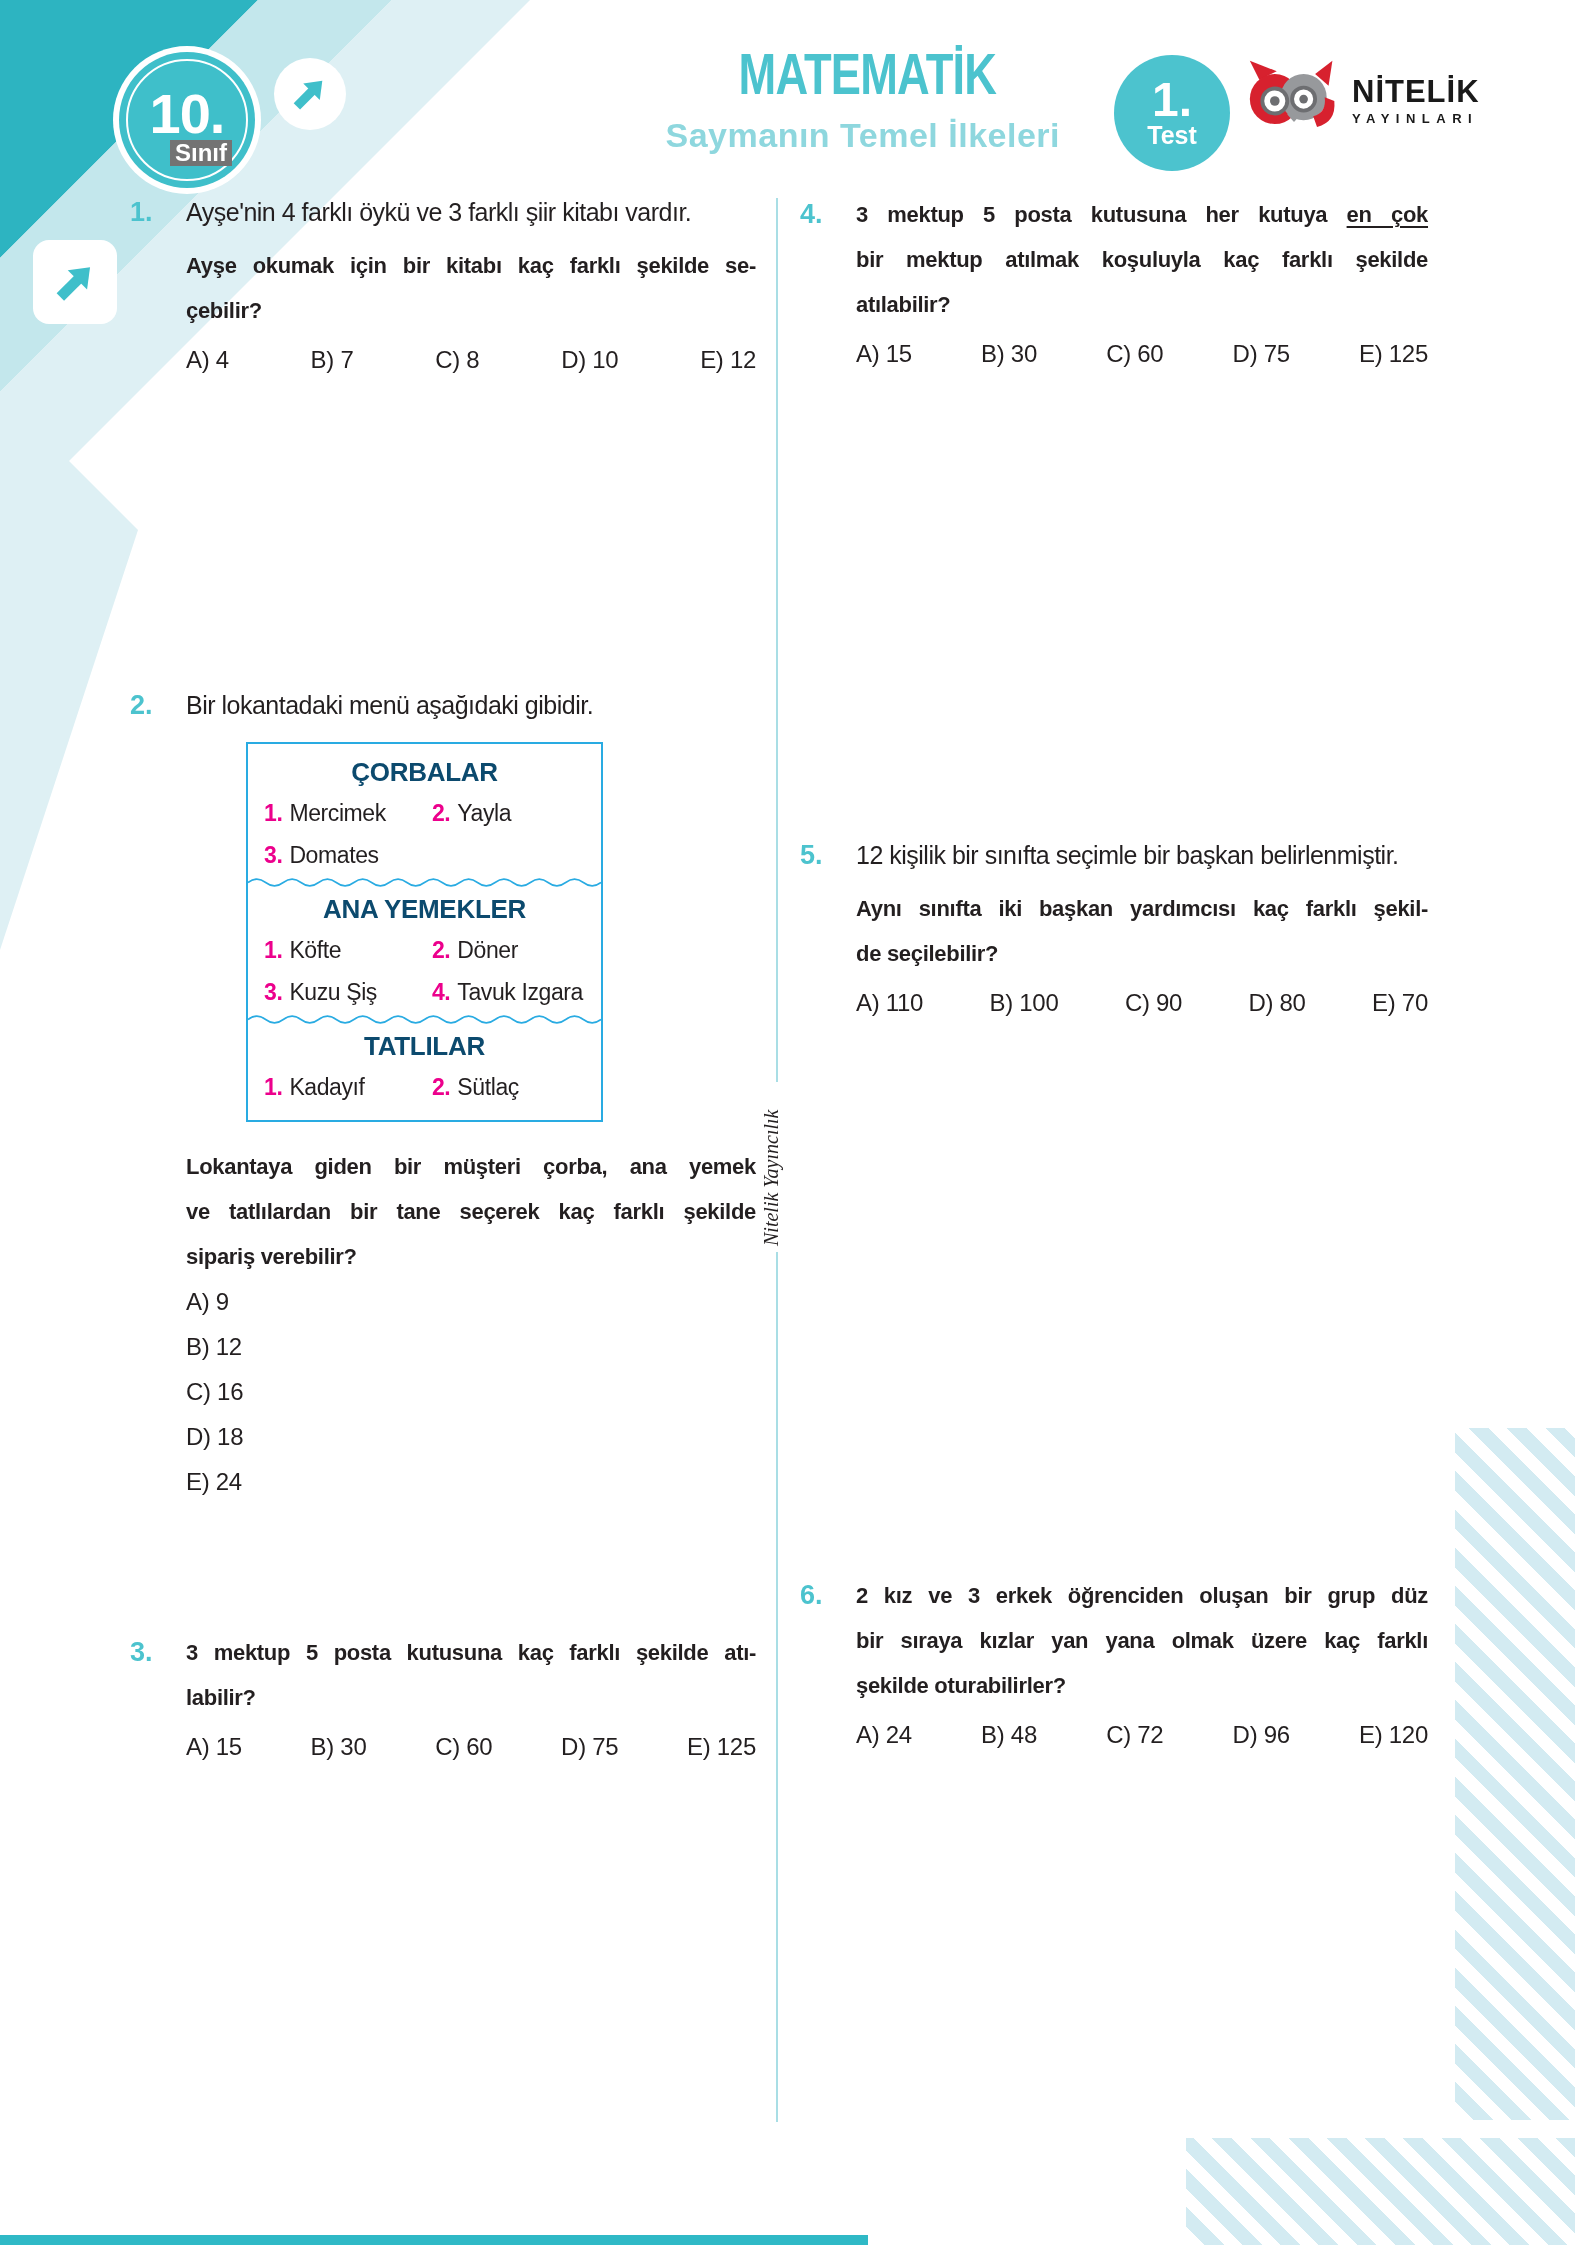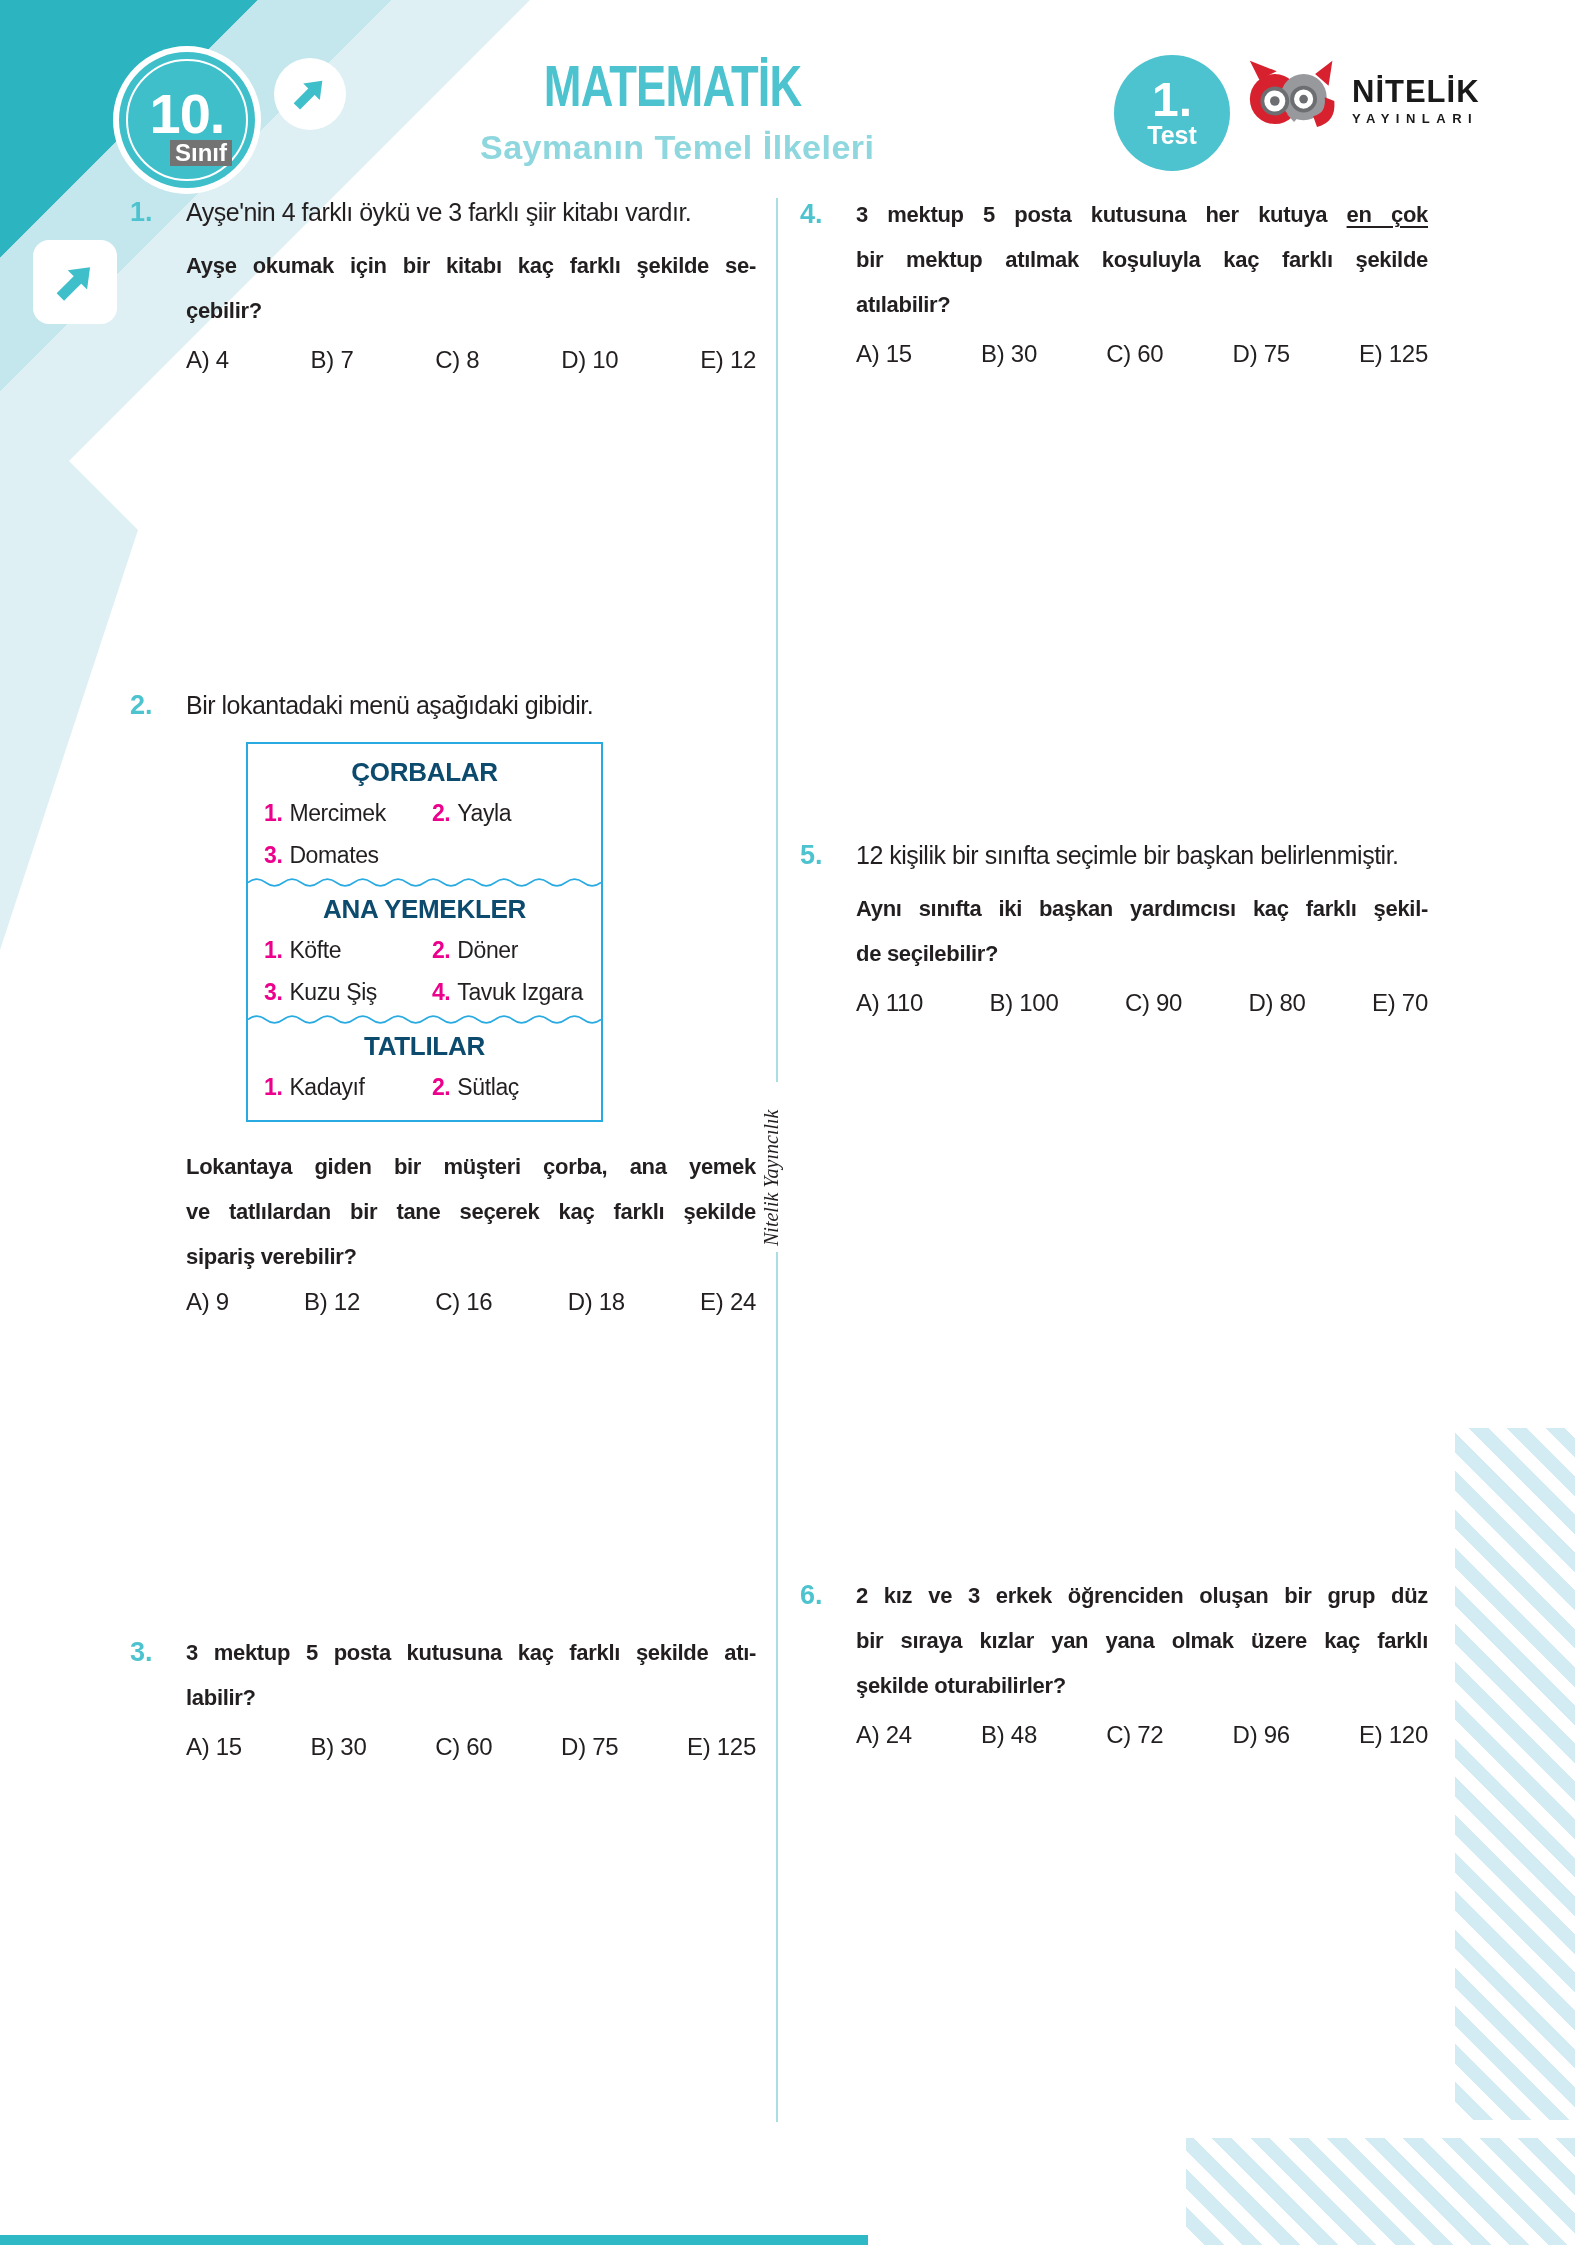--- a/index.html
+++ b/index.html
@@ -20,21 +20,21 @@
   .arrow-chip svg { width:60%; height:60%; }
 
   
   .grade-badge { position:absolute; left:119px; top:52px; width:136px; height:136px; border-radius:50%;
     background:#3fbfca; box-shadow:0 0 0 6px #ffffff; display:flex; flex-direction:column; align-items:center; justify-content:center; }
   .grade-badge::before { content:""; position:absolute; inset:7px; border:2.5px solid #ffffff; border-radius:50%; }
   .grade-num { font-size:56px; font-weight:bold; color:#ffffff; line-height:52px; margin-top:14px; letter-spacing:-1px; }
   .grade-label { position:relative; z-index:2; font-size:24px; font-weight:bold; color:#ffffff; background:#737373; padding:0 5px; line-height:26px;margin-left:28px; }
 
   
-  .header-title { position:absolute; left:480px; top:56px; width:580px; text-align:left; }
+  .header-title { position:absolute; left:480px; top:44px; width:580px; text-align:right; }
   .main-title { font-size:58px; font-weight:bold; color:#4cc3ce; letter-spacing:-1px; transform:scaleX(0.78); transform-origin:center; line-height:60px; }
   .sub-title { font-size:34px; font-weight:bold; color:#8ed7de; margin-top:12px; letter-spacing:0.5px; }
 
   
   .test-badge { position:absolute; left:1114px; top:55px; width:116px; height:116px; border-radius:50%;
     background:#4cc3ce; display:flex; flex-direction:column; align-items:center; justify-content:center; }
   .test-num { font-size:48px; font-weight:bold; color:#ffffff; line-height:44px; }
   .test-label { font-size:25px; font-weight:bold; color:#ffffff; line-height:27px; }
 
   .publisher { position:absolute; left:1246px; top:58px; display:flex; align-items:center; }
@@ -198,21 +198,21 @@
           <div class="mitem"><span class="mnum">1.</span><span class="mlabel">Kadayıf</span></div>
           <div class="mitem"><span class="mnum">2.</span><span class="mlabel">Sütlaç</span></div>
         </div>
       </div>
 
       <div class="stem" style="margin-top:0;">
         <div class="bline just">Lokantaya giden bir müşteri çorba, ana yemek</div>
         <div class="bline just">ve tatlılardan bir tane seçerek kaç farklı şekilde</div>
         <div class="bline">sipariş verebilir?</div>
       </div>
-      <div class="opts" style="margin-top:0;">
+      <div class="opts" style="margin-top:0;flex-direction:column;">
         <span>A) 9</span>
         <span>B) 12</span>
         <span>C) 16</span>
         <span>D) 18</span>
         <span>E) 24</span>
       </div>
     </div>
   </div>
 
   <div class="q q3">

